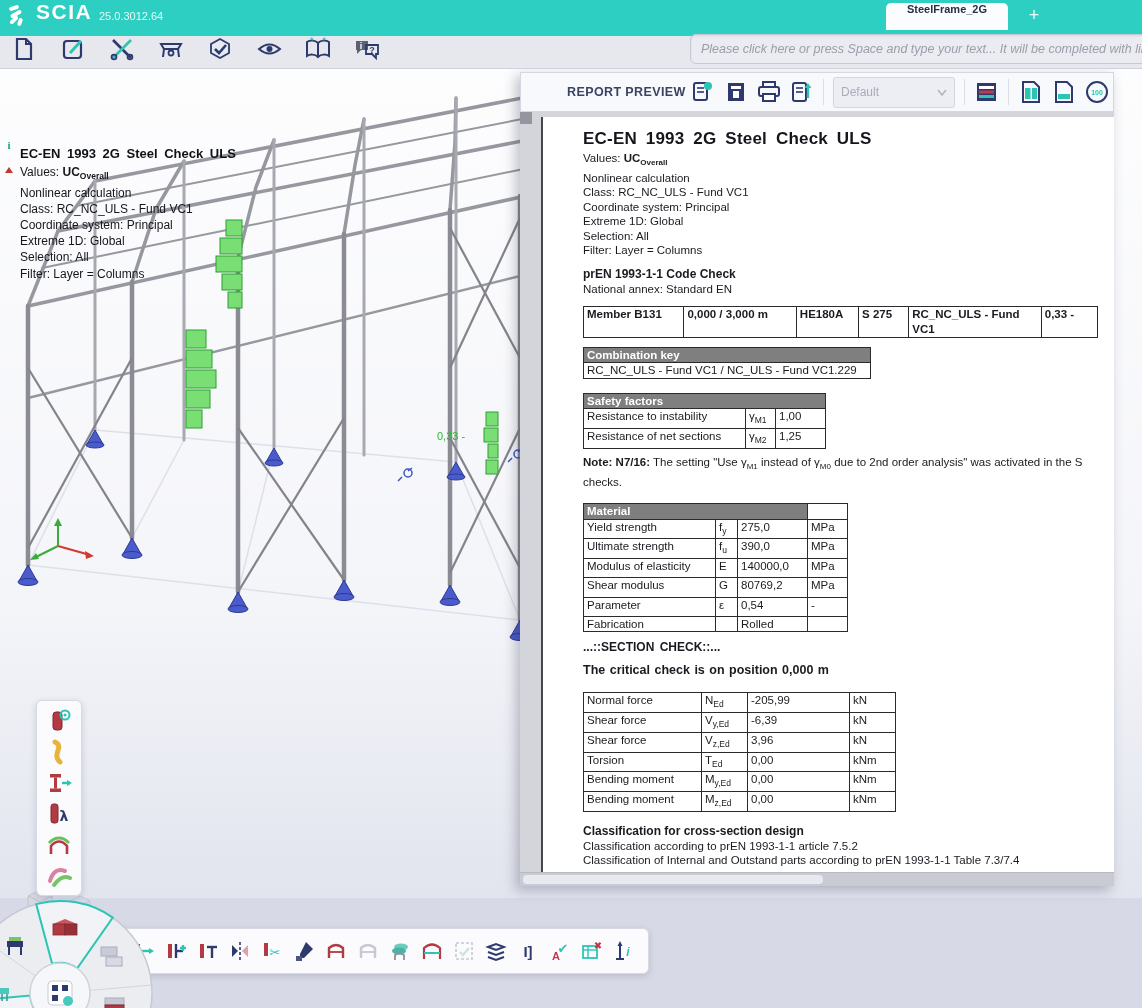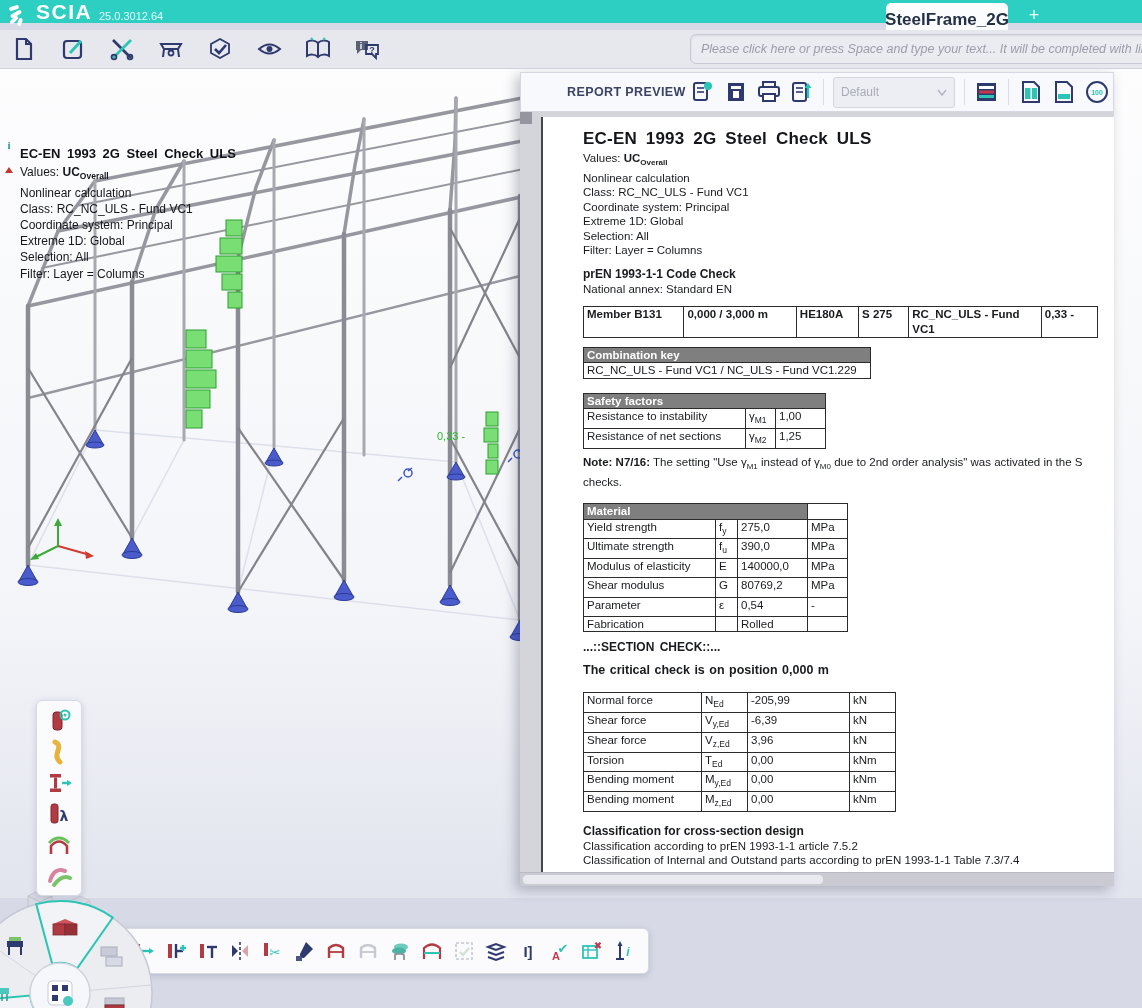--- a/index.html
+++ b/index.html
@@ -1,24 +1,24 @@
 <!DOCTYPE html>
 <html><head>
 <meta charset="utf-8">
 <style>
   html,body{margin:0;padding:0}
   body{width:1142px;height:1008px;overflow:hidden;position:relative;background:#d7dae6;
        font-family:"Liberation Sans",sans-serif;-webkit-font-smoothing:antialiased}
   
-  .topbar{position:absolute;left:0;top:0;width:1142px;height:23px;background:#2ccfc1;z-index:60}
+  .topbar{position:absolute;left:0;top:0;width:1142px;height:36px;background:#2ccfc1;z-index:60}
   .logo{position:absolute;left:7px;top:3px}
   .brand{position:absolute;left:36px;top:0px;font-size:21px;font-weight:bold;color:#fff;letter-spacing:1.5px}
   .version{position:absolute;left:99px;top:10px;font-size:11px;color:#e2fbf8}
   .tab{position:absolute;left:886px;top:3px;width:122px;height:27px;background:#fbfcfd;border-radius:5px 5px 0 0;
-       display:flex;align-items:flex-end;justify-content:center;font-weight:bold;font-size:17px;color:#233046;cursor:default}
+       display:flex;align-items:flex-start;justify-content:center;font-weight:bold;font-size:11px;color:#233046;cursor:default}
   .newtab{position:absolute;left:1022px;top:3px;width:24px;height:24px;color:#eafcfa;font-size:18px;
        display:flex;align-items:center;justify-content:center}
   
   .toolbar{position:absolute;left:0;top:30px;width:1142px;height:38px;background:#e7e8ee;
        border-bottom:1px solid #cfd1dc;z-index:59;display:flex;align-items:center;padding-left:6px;gap:13px}
   .tbtn{width:36px;height:32px;display:flex;align-items:center;justify-content:center;border-radius:4px}
   .search{position:absolute;left:690px;top:34px;width:470px;height:28px;background:#ebecf1;
        border:1px solid #c7c9d4;border-radius:6px;padding:0 10px;font-size:12.5px;color:#4a4c58;
        box-shadow:inset 0 1px 2px rgba(60,65,90,.12);outline:none;z-index:61;font-family:"Liberation Sans",sans-serif}
   .search::placeholder{font-style:italic;color:#9b9daa}

